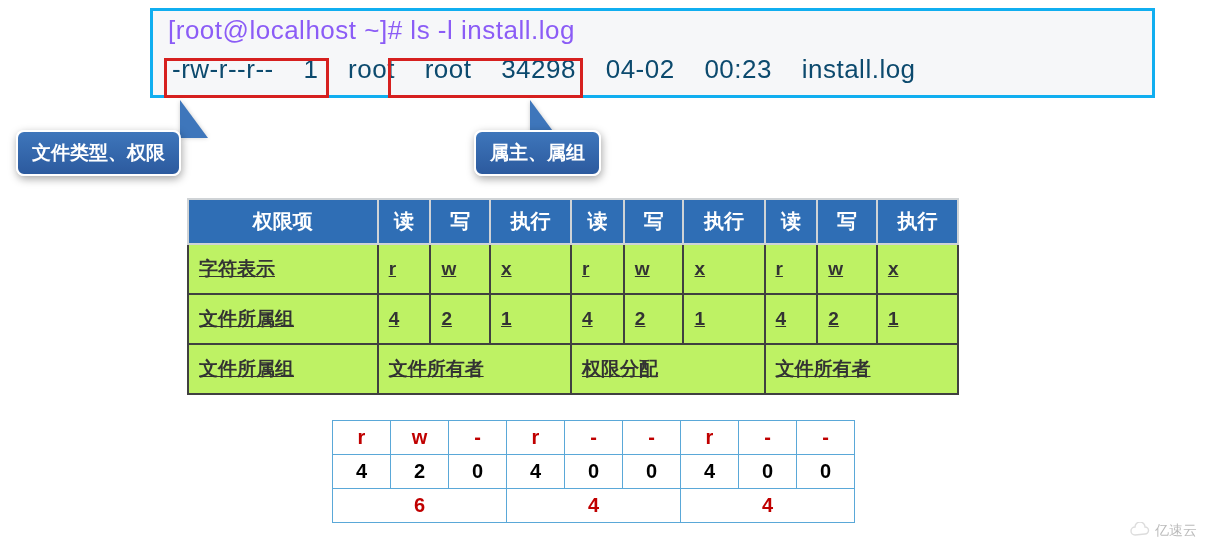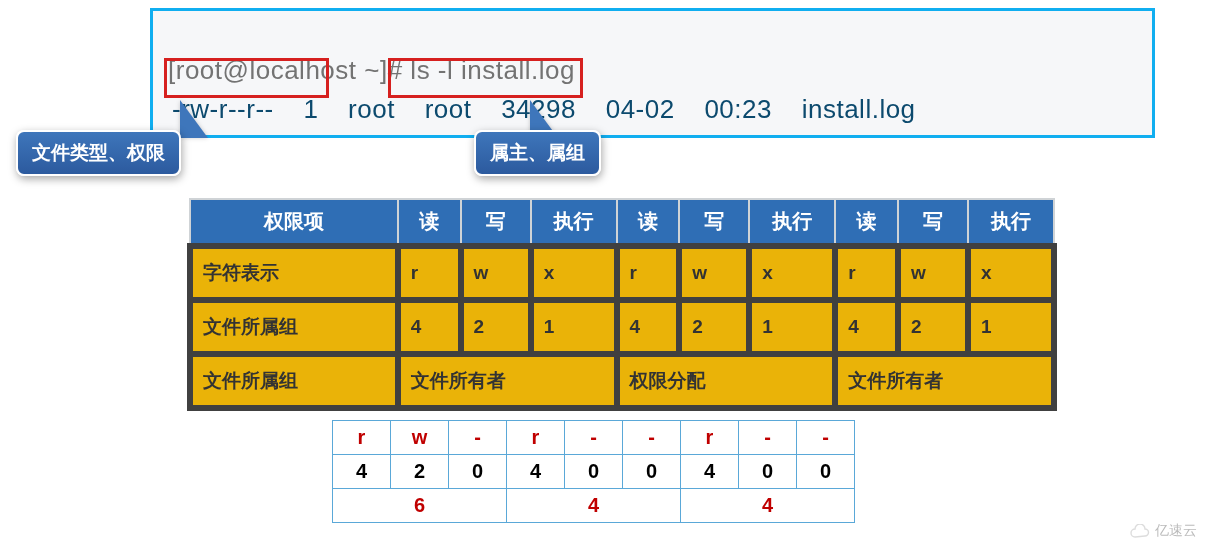--- a/index.html
+++ b/index.html
@@ -18,24 +18,23 @@
       position: absolute;
       left: 150px;
       top: 8px;
       width: 1005px;
       border: 3px solid #10aef0;
       background: #f6f7f9;
       padding: 4px 15px 10px 15px;
     }
     .terminal-line1 {
       font-size: 26px;
-      color: #737373;
+      color: #8b5cf6;
       font-family: Arial, sans-serif;
       letter-spacing: 0.5px;
-      margin-top: 40px;
     }
     .terminal-line2 {
       font-size: 26px;
       color: #0c4a6e;
       font-family: Arial, sans-serif;
       margin-top: 8px;
       word-spacing: 22px;
       letter-spacing: 0.5px;
       padding-left: 4px;
     }
@@ -88,39 +87,40 @@
       border-left: 0px solid transparent;
       border-right: 28px solid transparent;
       border-bottom: 38px solid #3e76bb;
       filter: drop-shadow(0 0 2px rgba(0,0,0,0.2));
     }
     .perm-table {
       position: absolute;
       left: 187px;
       top: 198px;
       border-collapse: collapse;
-      width: 870px;
+      width: 772px;
     }
     .perm-table th {
       background: #2f6eb5;
       color: #fff;
       font-size: 20px;
       font-weight: bold;
       padding: 8px 4px;
       border: 2px solid #cfd3d6;
       text-align: center;
     }
     .perm-table td {
-      border: 6px solid #404040;
+      border: 2px solid #404040;
       font-size: 19px;
       font-weight: bold;
       color: #333;
       padding: 11px 10px;
       text-align: left;
-      background: #eab308;
+      background: #bef264;
+      text-decoration: underline;
     }
     .perm-table td.label {
       font-weight: bold;
       text-align: left;
       padding-left: 10px;
     }
     .perm-table td.center {
       text-align: left;
     }
     .num-table {
@@ -141,21 +141,21 @@
     .num-table td.red {
       color: #c00000;
     }
     .watermark {
       position: absolute;
       right: 18px;
       bottom: 10px;
       color: #bbb;
       font-size: 14px;
       display: flex;
-      align-items: flex-end;
+      align-items: flex-start;
       gap: 4px;
     }
     .watermark svg { opacity: 0.5; }
   </style>
 </head>
 <body>
 
 <div class="terminal-box">
   <div class="terminal-line1">[root@localhost ~]# ls -l install.log</div>
   <div class="terminal-line2">-rw-r--r--  1  root  root  34298  04-02  00:23  install.log</div>

